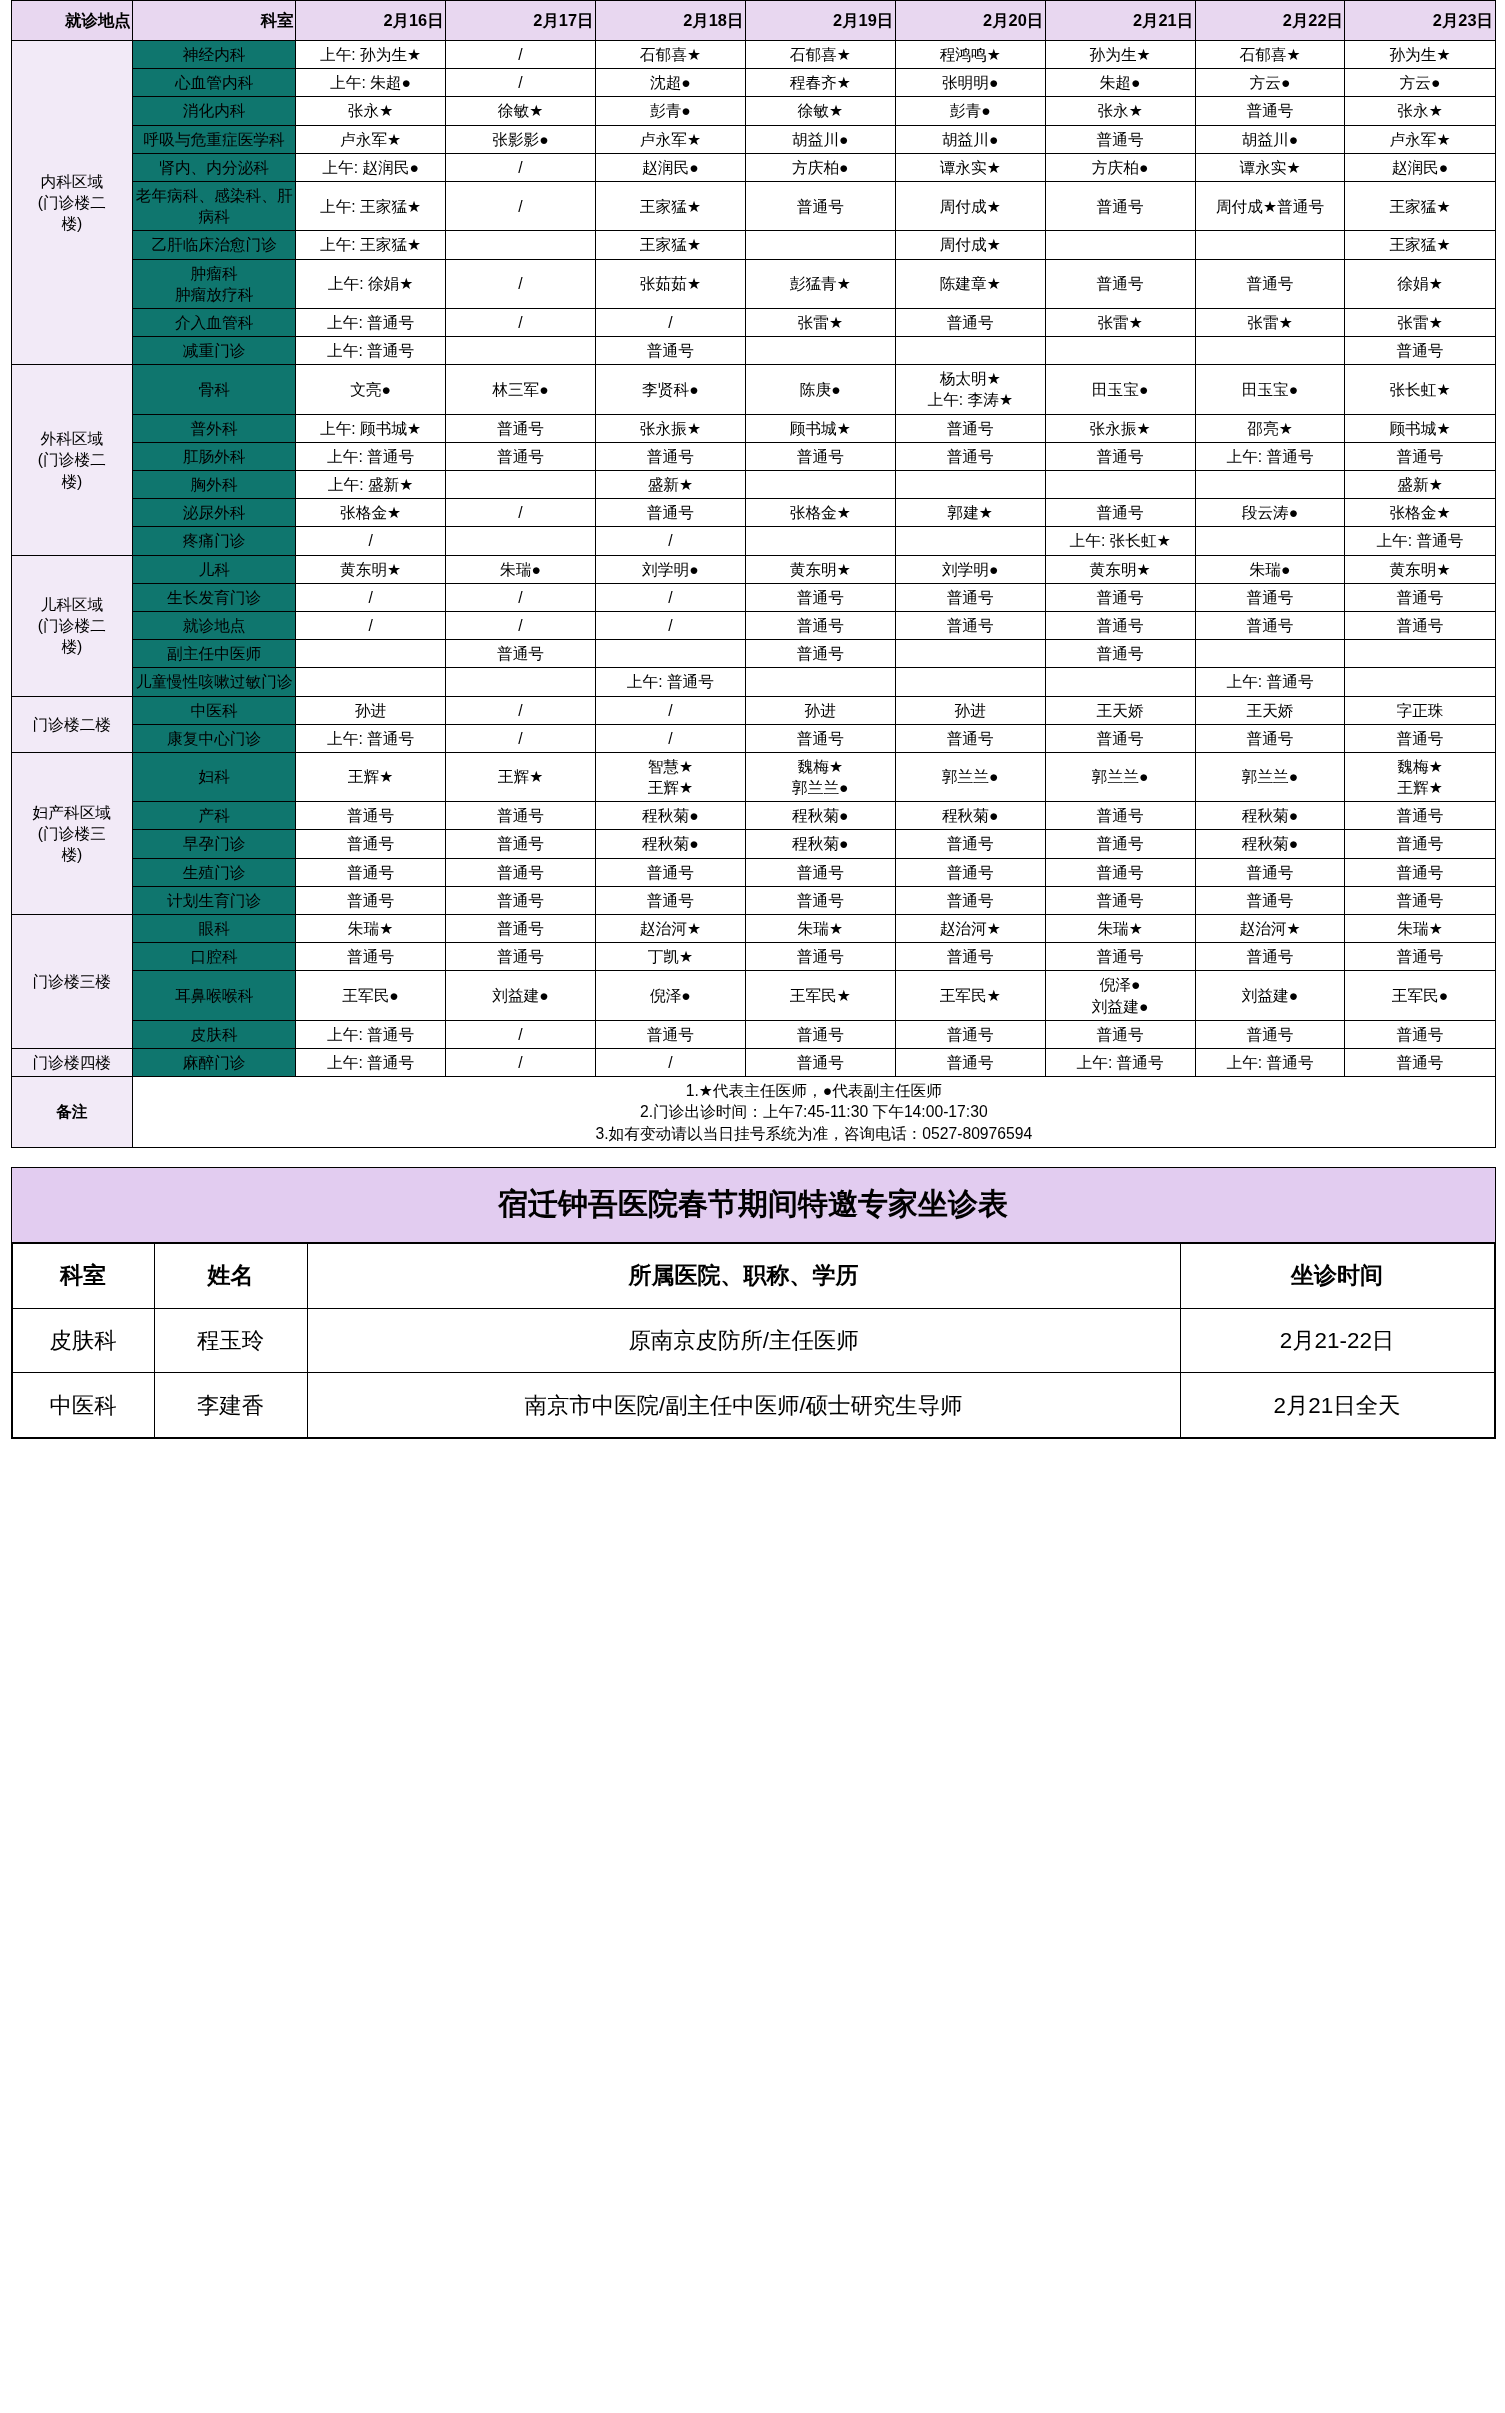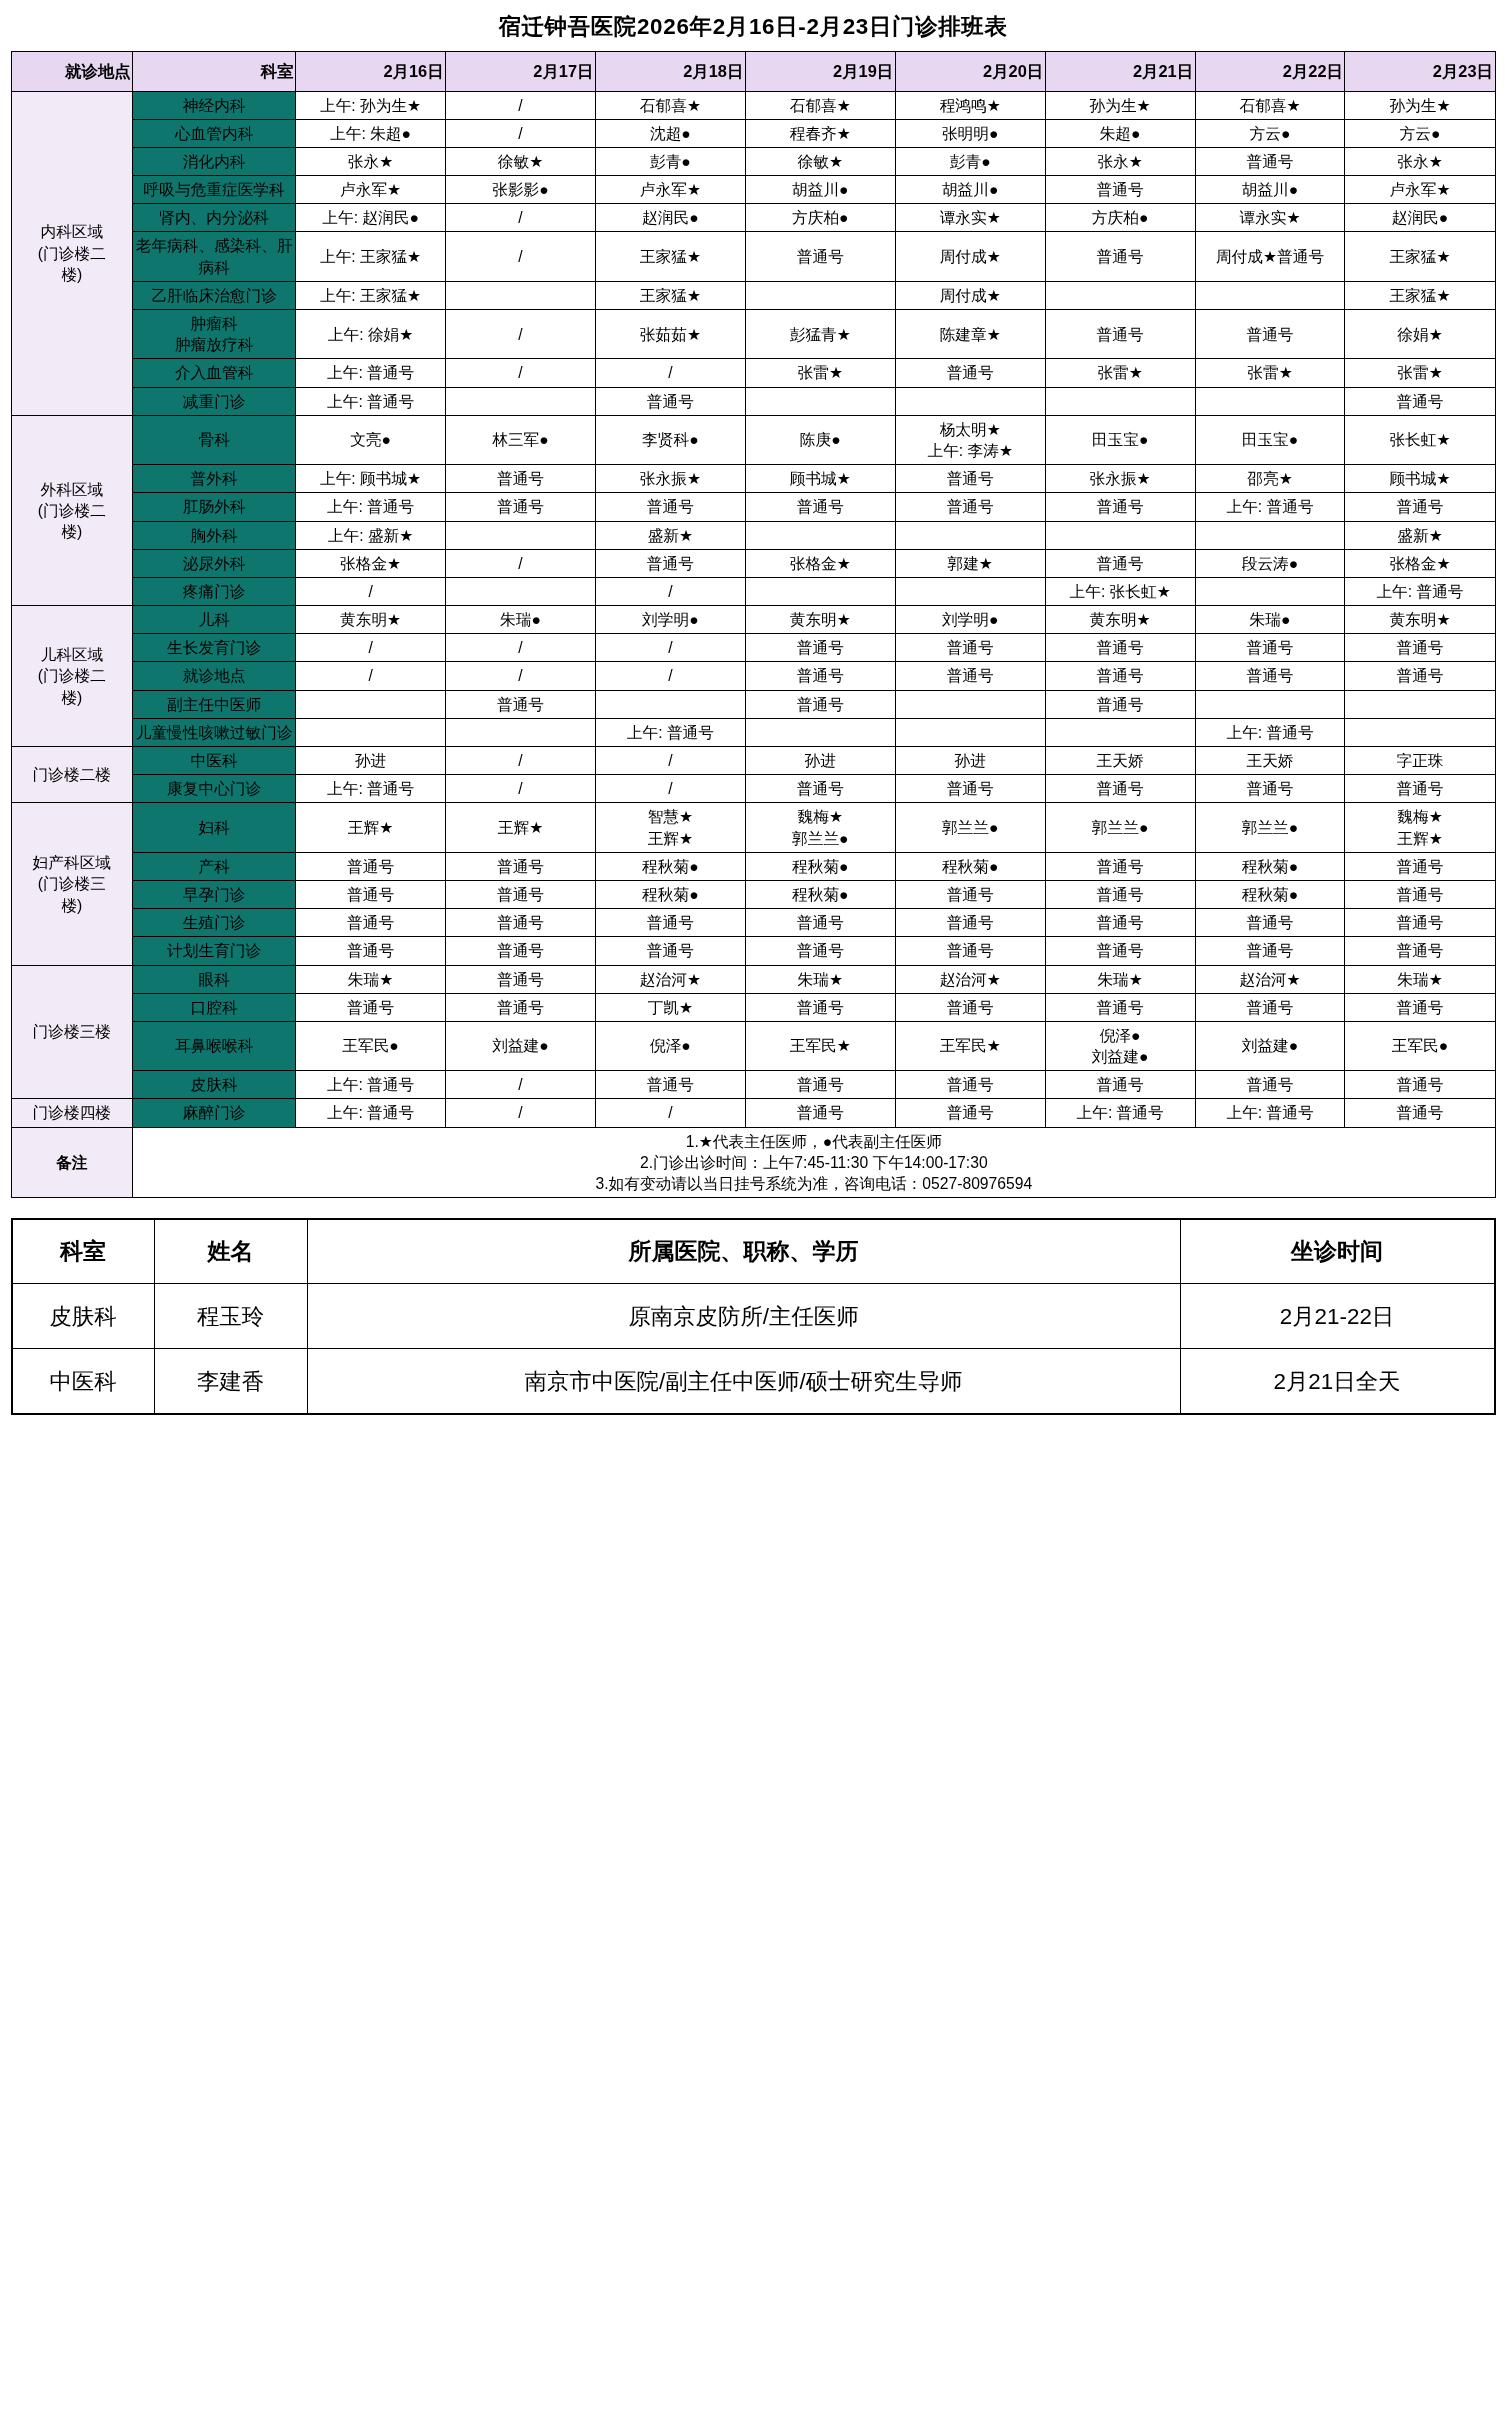--- a/index.html
+++ b/index.html
@@ -20,21 +20,20 @@
   .expert-title{background:#e2ccf0;text-align:center;font-size:30px;font-weight:bold;padding:16.4px 0;border-bottom:1.5px solid #000;}
   .expert{border-collapse:collapse;width:100%;table-layout:fixed;}
   .expert th,.expert td{border:0.7px solid #000;text-align:center;vertical-align:middle;font-size:22.4px;padding:16.4px 4.5px;}
   .expert th{font-weight:bold;font-size:23px;}
 </style>
 </head>
 <body>
 
 <div id="page">
 
-  <div class="title-bar">宿迁钟吾医院2026年2月16日-2月23日门诊排班表</div>
 
   <table class="sched">
     <colgroup>
       <col style="width:112px">
         <col style="width:150px">
       <col style="width:138px">
         <col style="width:138px">
         <col style="width:138px">
         <col style="width:138px">
       <col style="width:138px">
@@ -1058,20 +1057,21 @@
           <div>2.门诊出诊时间：上午7:45-11:30  下午14:00-17:30</div>
           <div>3.如有变动请以当日挂号系统为准，咨询电话：0527-80976594</div>
         </td>
       </tr>
     </tfoot>
   </table>
 
   <div class="spacer"></div>
 
   <div class="expert-wrap">
+    <div class="expert-title">宿迁钟吾医院春节期间特邀专家坐诊表</div>
     <table class="expert">
       <colgroup>
           <col style="width:142px">
           <col style="width:153px">
           <col>
           <col style="width:314px">
         </colgroup>
       <thead>
         <tr>
           <th>科室</th>

